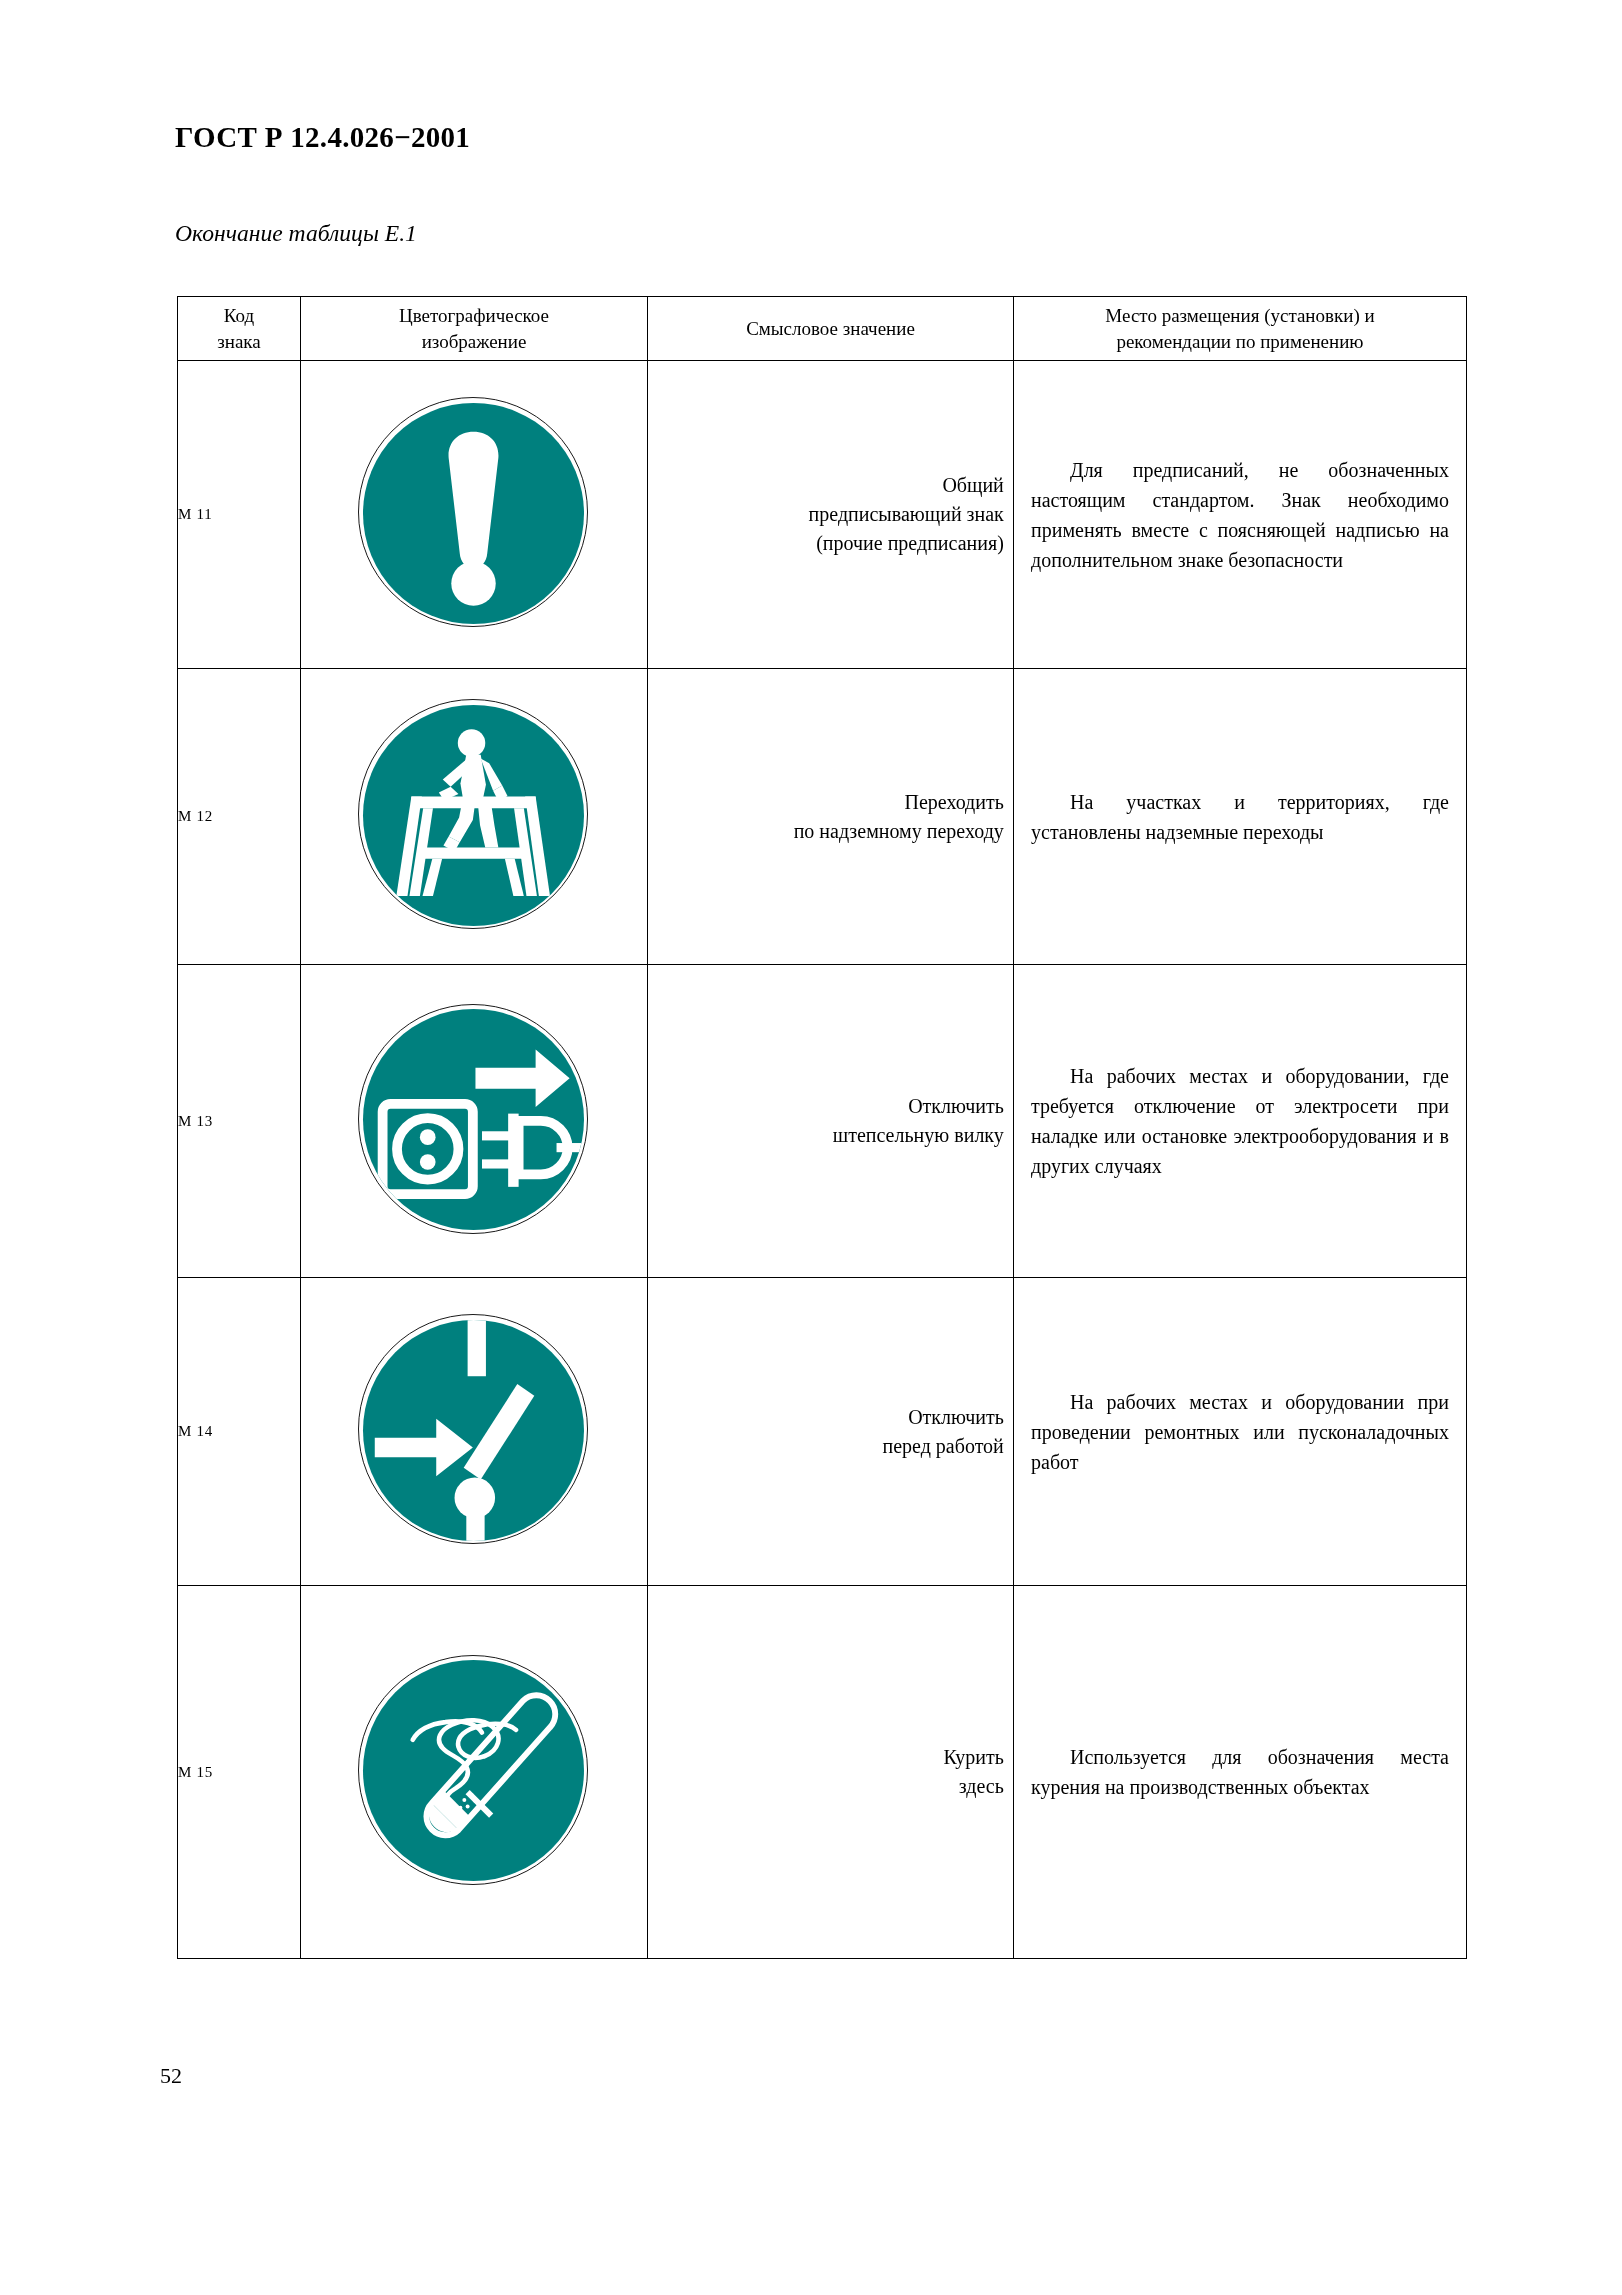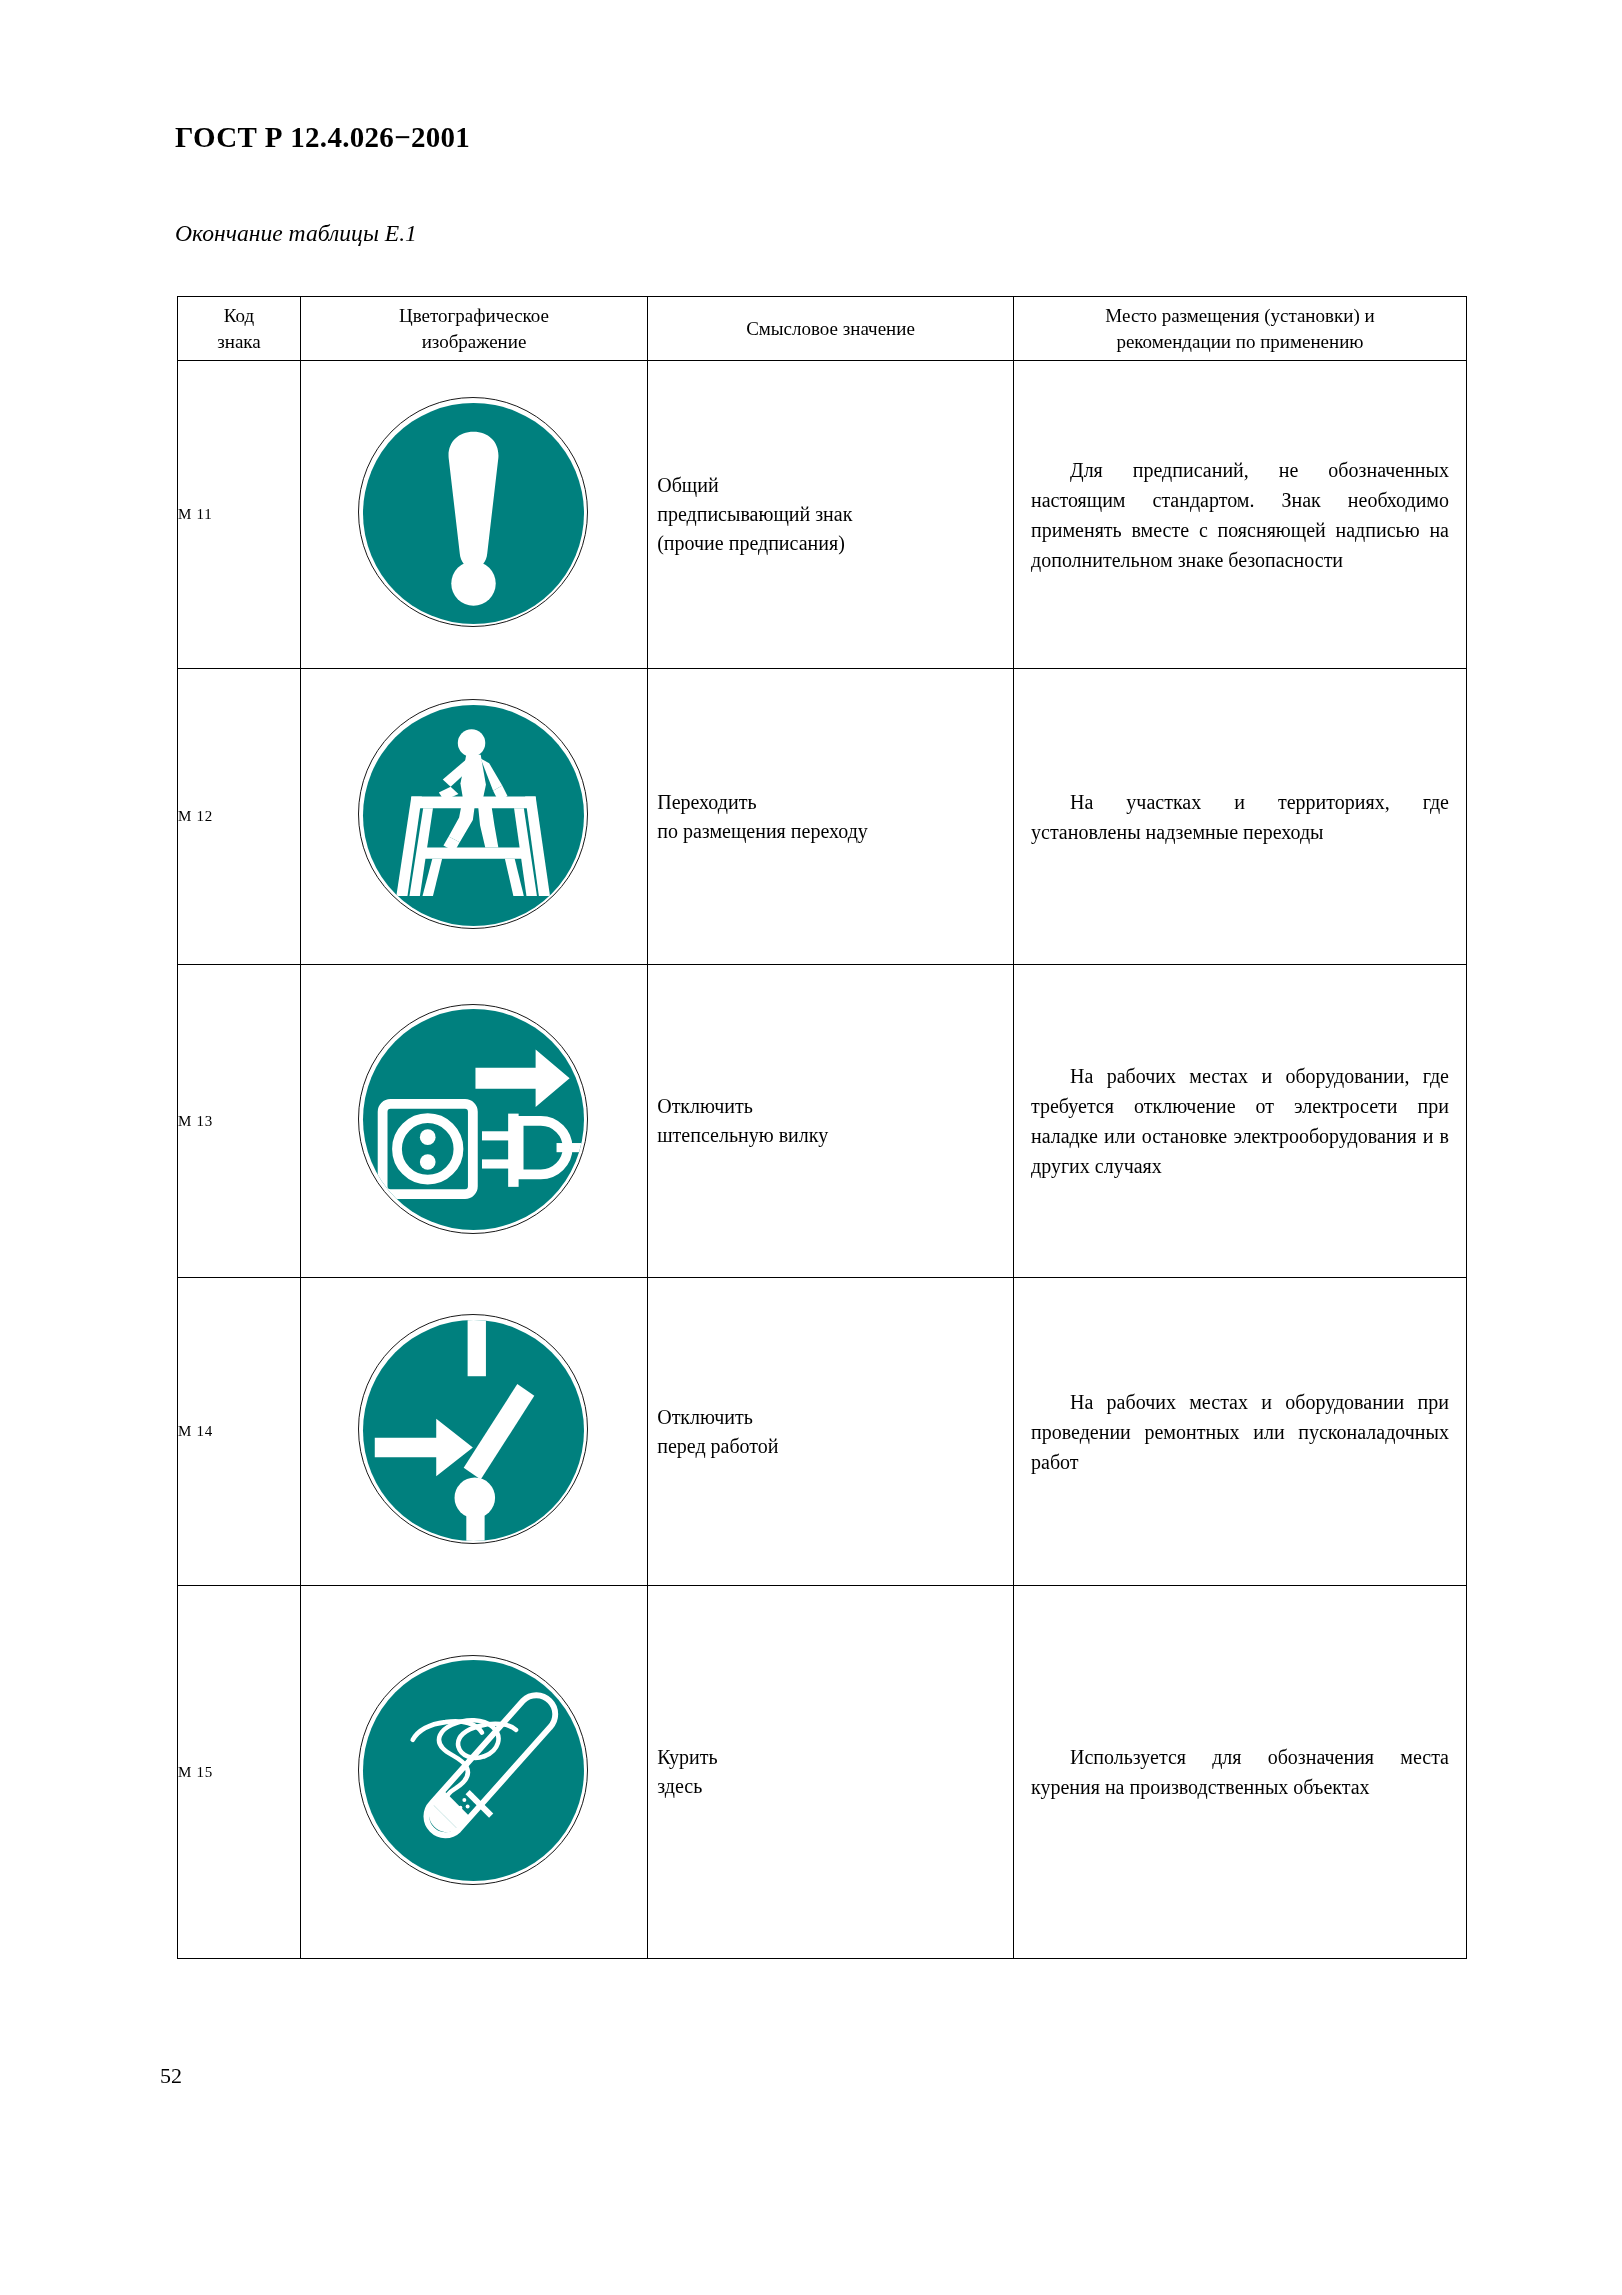--- a/index.html
+++ b/index.html
@@ -74,21 +74,21 @@
   td.code-cell {
     text-align: left;
     font-size: 15px;
     letter-spacing: 0.7px;
     margin-top: 8px;
   }
   td.pict-cell {
     text-align: center;
   }
   td.mean-cell {
-    text-align: left;
+    text-align: right;
     font-size: 20px;
     line-height: 1.45;
     padding: 0 9.2px;
   }
   td.place-cell {
     text-align: justify;
     text-align-last: left;
     font-size: 20px;
     line-height: 1.50;
     padding: 0 17px 0 17px;
@@ -237,21 +237,21 @@
                 <path d="M175 144 h20 l6 40 l6 34 h-20 l-8 -34 z" fill="#ffffff"></path>
 
                 <path d="M152 146 h20 l-4 30 l-20 34 l-17 -9 l16 -29 z" fill="#ffffff"></path>
                 <path d="M131 201 l17 9 l-8 14 l-17 -9 z" fill="#ffffff"></path>
               </svg>
             </span>
           </span>
         </td>
         <td class="mean-cell">
           <div>Переходить</div>
-          <div>по размещения переходу</div>
+          <div>по надземному переходу</div>
         </td>
         <td class="place-cell">
           <div class="ind">На участках и территориях, где установлены надземные переходы</div>
         </td>
       </tr>
 
       <tr class="r3">
         <td class="code-cell">M 13</td>
         <td class="pict-cell">
           <span class="sign">

